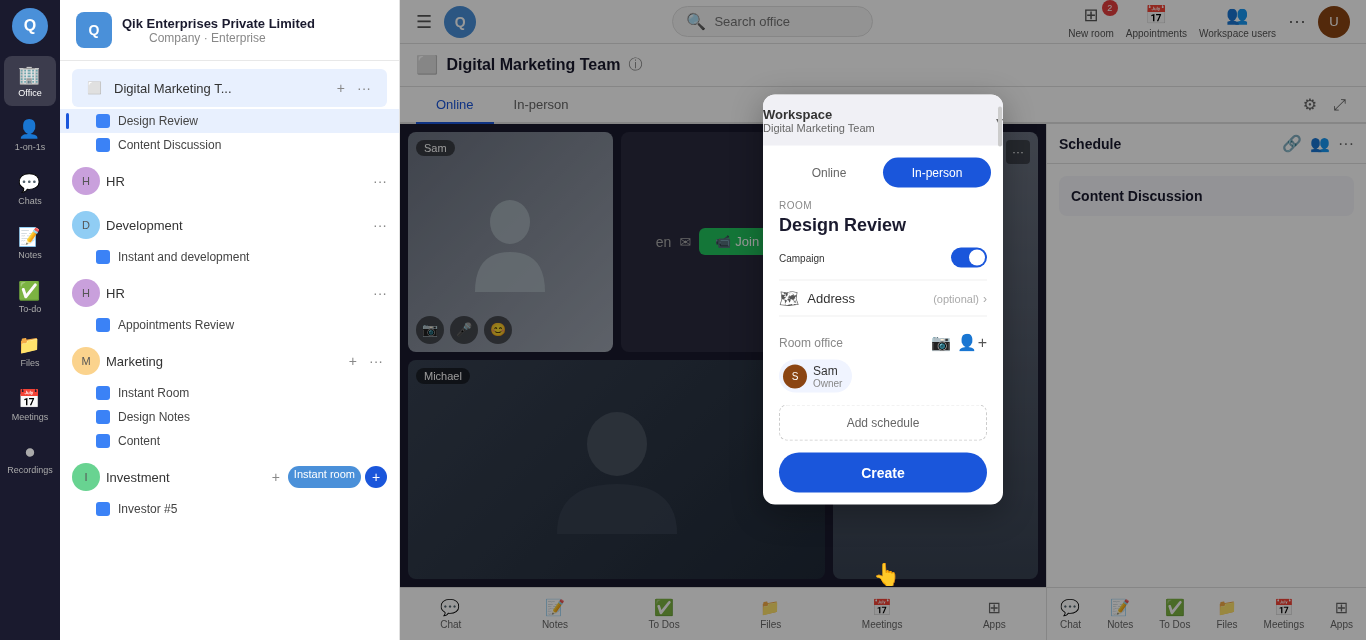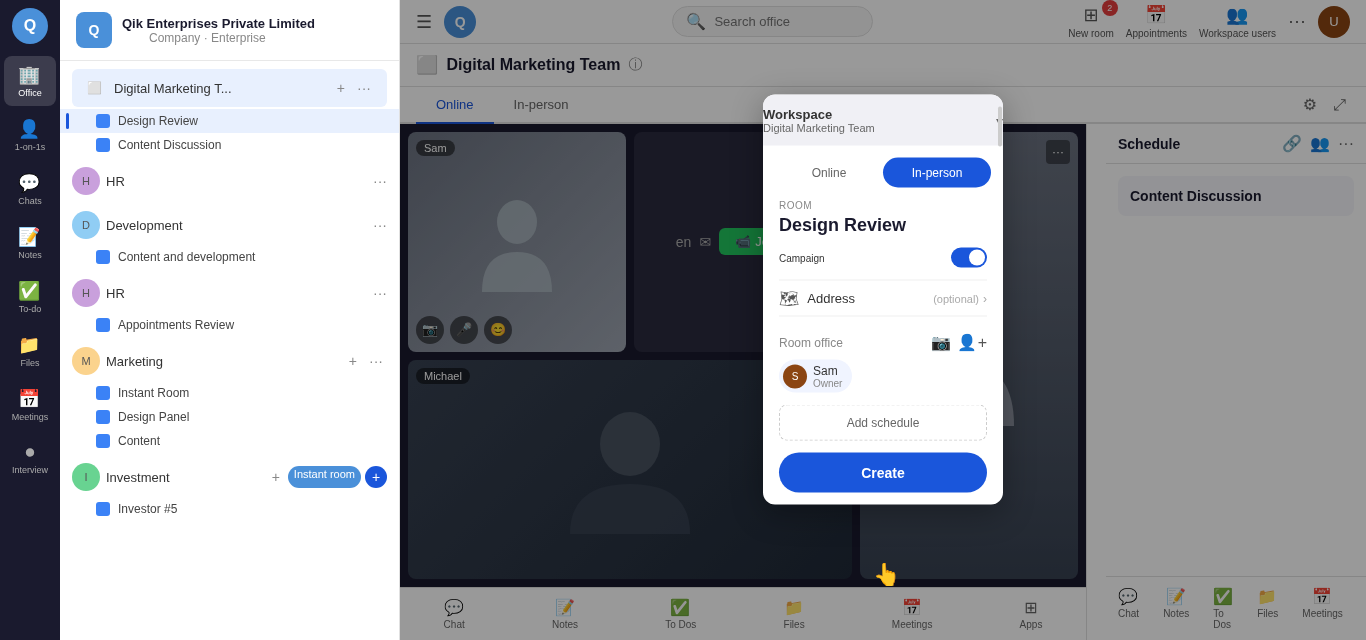--- a/index.html
+++ b/index.html
@@ -360,27 +360,26 @@
       bottom: 52px;
       left: 50%;
       transform: translateX(-10px);
       font-size: 22px;
       z-index: 30;
       pointer-events: none;
     }
 
     
     .right-panel {
-      width: 280px;
+      width: 320px;
       background: #fff;
       border-left: 1px solid #e0e0e0;
       display: flex;
       flex-direction: column;
       height: 100%;
-      padding-left: 19px;
     }
     .right-panel-header {
       padding: 10px 12px;
       border-bottom: 1px solid #e0e0e0;
       display: flex;
       align-items: center;
       justify-content: space-between;
     }
     .right-panel-title { font-size: 14px; font-weight: 600; color: #1a1a2e; }
 
@@ -419,21 +418,21 @@
     <div class="sidebar-icon-item">
       <span class="icon-symbol">📁</span>
       <span class="icon-label">Files</span>
     </div>
     <div class="sidebar-icon-item">
       <span class="icon-symbol">📅</span>
       <span class="icon-label">Meetings</span>
     </div>
     <div class="sidebar-icon-item">
       <span class="icon-symbol">⏺</span>
-      <span class="icon-label">Interview</span>
+      <span class="icon-label">Recordings</span>
     </div>
   </div>
 
   <div class="left-panel">
 
     <div class="company-header">
       <div class="company-logo">Q</div>
       <div class="company-info">
         <div class="company-name">Qik Enterprises Private Limited</div>
         <div class="company-type">Company · Enterprise</div>
@@ -469,21 +468,21 @@
       <span class="section-dots">···</span>
     </div>
 
     <div class="section-header">
       <div class="avatar" style="background:#90cdf4;">D</div>
       <span class="section-name">Development</span>
       <span class="section-dots">···</span>
     </div>
     <div class="room-item">
       <div class="room-dot"></div>
-      <span class="room-name">Content and development</span>
+      <span class="room-name">Instant and development</span>
     </div>
 
     <div class="section-header">
       <div class="avatar" style="background:#c9a0dc;">H</div>
       <span class="section-name">HR</span>
       <span class="section-dots">···</span>
     </div>
     <div class="room-item">
       <div class="room-dot"></div>
       <span class="room-name">Appointments Review</span>
@@ -496,21 +495,21 @@
         <button class="action-btn">+</button>
         <button class="action-btn">···</button>
       </div>
     </div>
     <div class="room-item">
       <div class="room-dot"></div>
       <span class="room-name">Instant Room</span>
     </div>
     <div class="room-item">
       <div class="room-dot"></div>
-      <span class="room-name">Design Panel</span>
+      <span class="room-name">Design Notes</span>
     </div>
     <div class="room-item">
       <div class="room-dot"></div>
       <span class="room-name">Content</span>
     </div>
 
     <div class="section-header">
       <div class="avatar" style="background:#68d391;">I</div>
       <span class="section-name">Investment</span>
       <div style="display:flex; gap:4px; margin-left:auto;">

